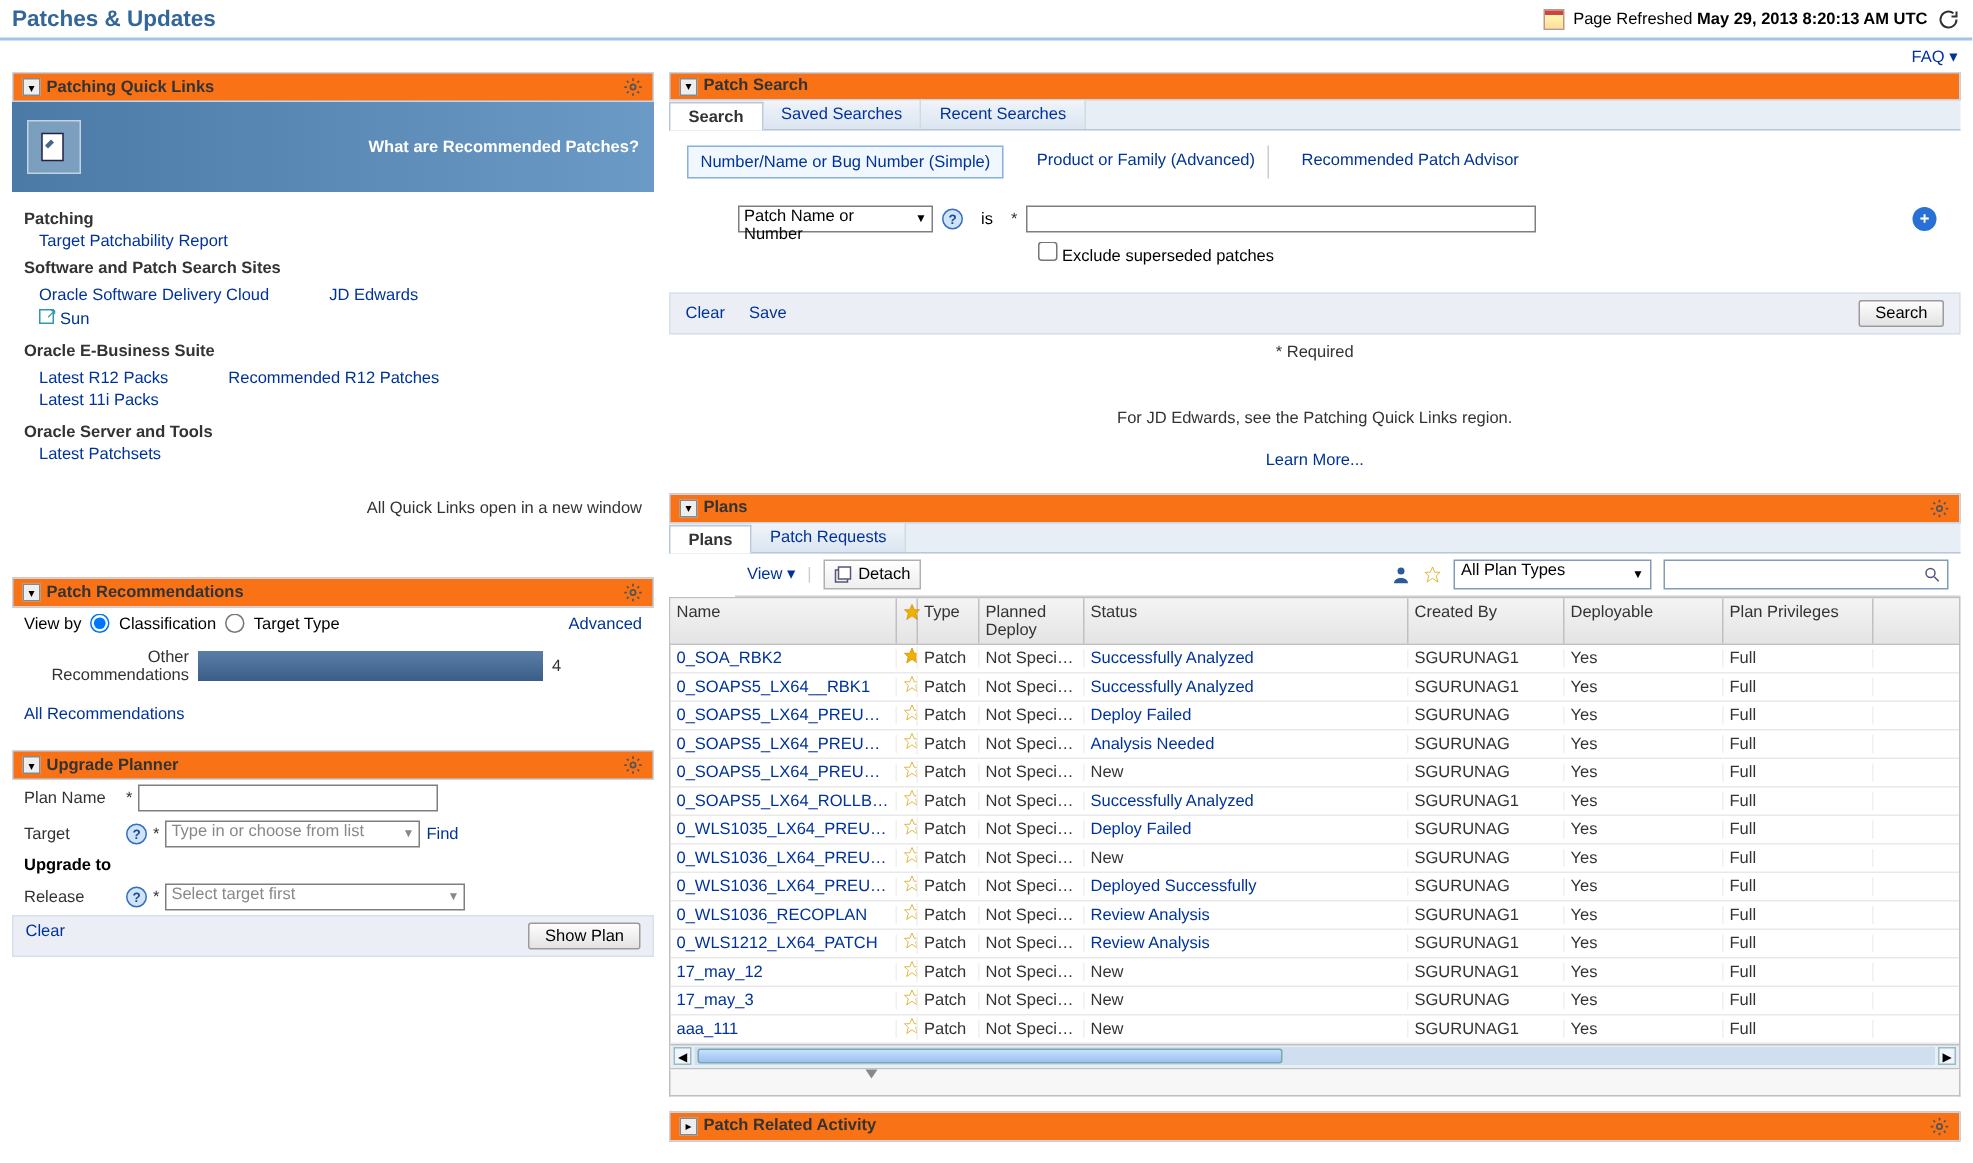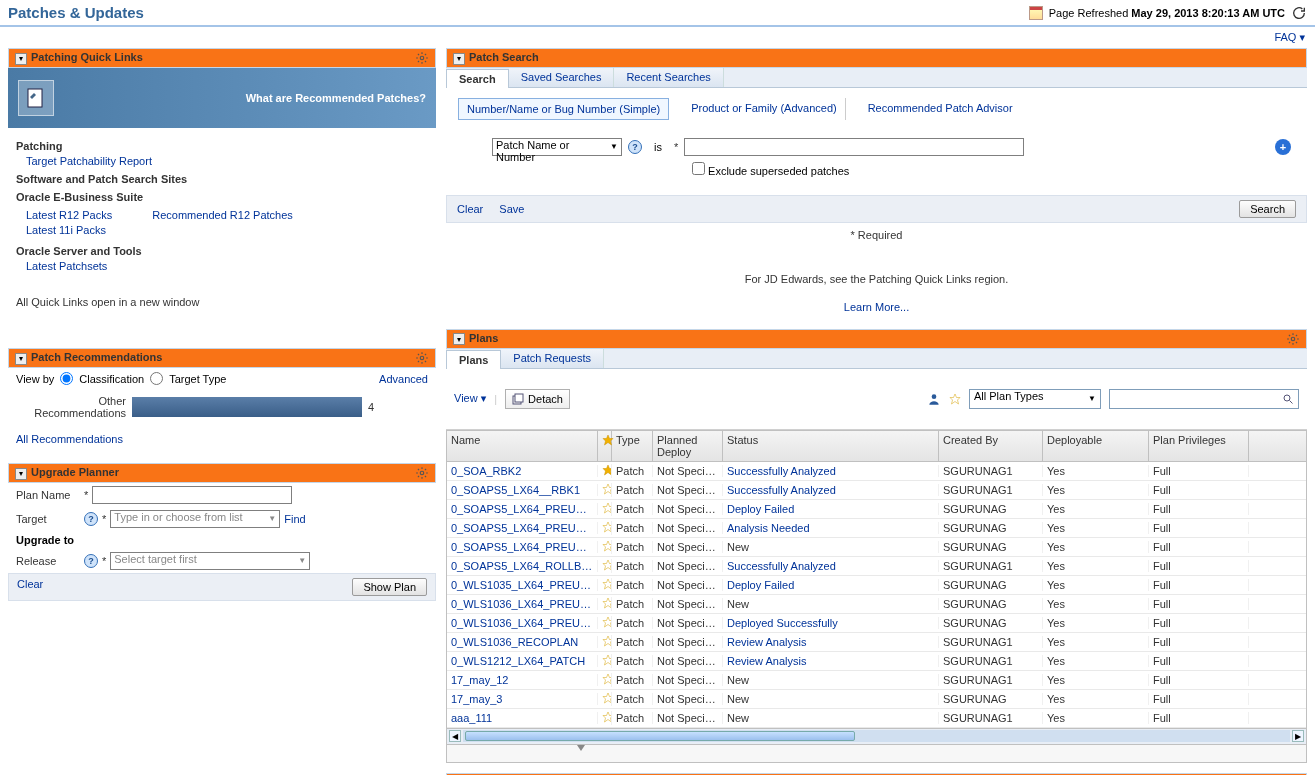--- a/index.html
+++ b/index.html
@@ -23,21 +23,21 @@
 
 .promo-banner { background: linear-gradient(to right, #4a7aa5, #6a9ac5); height: 60px; display:flex; align-items:center; justify-content:space-between; padding: 0 10px; }
 .promo-banner .docicon { width: 36px; height: 36px; background: #fff4; border:1px solid #fff8; display:flex; align-items:center; justify-content:center; }
 .promo-text { color: #fff; font-weight: bold; }
 
 .section-title { font-weight: bold; margin: 6px 0 3px 0; color: #333; }
 .link-list { margin-left: 10px; }
 .link-list a { display: block; margin: 3px 0; }
 .link-cols { display: flex; gap: 40px; }
 
-.hint-text { color: #333; margin: 24px 0; }
+.hint-text { color: #333; margin: 24px 0; text-align: right; }
 
 .view-by { padding: 4px 8px; display:flex; align-items:center; gap: 6px; }
 .view-by .spacer { flex: 1; }
 .bar-chart { display:flex; align-items:center; gap: 6px; padding: 6px 8px 10px; }
 .bar-label { text-align:right; width: 110px; color: #333; }
 .bar { height: 20px; background: linear-gradient(#5a7ea8,#3a5e88); width: 230px; }
 .bar-val { color: #333; }
 .all-rec { padding: 4px 8px 8px; }
 
 .form-row { display: flex; align-items: center; gap: 4px; padding: 3px 8px; }
@@ -64,21 +64,21 @@
 .search-form-row { display:flex; align-items:center; gap:6px; margin: 6px 0; }
 .search-form-row .is-label { padding: 0 6px; }
 .search-form-row .req-star { color:#333; }
 .exclude-row { padding-left: 230px; margin: 4px 0 8px; }
 .search-actions { background:#ebeff5; border:1px solid #d8e0eb; padding: 4px 10px; display:flex; align-items:center; gap: 16px; }
 .search-actions .spacer { flex:1; }
 .search-footer { display:flex; padding: 6px 10px; gap: 16px; align-items:center; color:#333;flex-direction:column; }
 .search-footer .spacer { flex:1; }
 
 
-.plans-toolbar { display:flex; align-items:center; gap: 8px; padding: 20px 8px; border-bottom:1px solid #d0d0d0; }
+.plans-toolbar { display:flex; align-items:center; gap: 8px; padding: 4px 8px; border-bottom:1px solid #d0d0d0;margin-left:44px; }
 .plans-toolbar .spacer { flex:1; }
 .toolbar-btn { display:inline-flex; align-items:center; gap:4px; border:1px solid #b0b0b0; background:linear-gradient(#fff,#eee); padding:1px 6px; cursor:pointer; height: 20px; }
 .toolbar-select { border:1px solid #7f9db9; height:20px; padding: 0 18px 0 4px; background:#fff; position:relative; width: 132px; display:inline-block; }
 .toolbar-select::after { content:"▼"; font-size:8px; position:absolute; right:4px; top:4px; }
 .search-small { border:1px solid #7f9db9; height:20px; width: 190px; display:inline-flex; align-items:center; justify-content:flex-end; padding-right:4px; }
 
 
 .grid-wrap { position: relative; border:1px solid #c0c0c0; }
 .grid-header { display:flex; background:linear-gradient(#f4f4f4,#e4e4e4); border-bottom:1px solid #c0c0c0; }
 .gh { border-right:1px solid #c0c0c0; padding:3px 4px; color:#333; }
@@ -156,20 +156,29 @@
         </div>
         <a class="promo-text">What are Recommended Patches?</a>
       </div>
       <div class="panel-body">
         <div class="section-title">Patching</div>
         <div class="link-list">
             <a>Target Patchability Report</a>
           </div>
 
         <div class="section-title">Software and Patch Search Sites</div>
+        <div class="link-list link-cols">
+          <div>
+            <a>Oracle Software Delivery Cloud</a>
+            <a><span class="ext-icon"></span><span>Sun</span></a>
+          </div>
+          <div>
+              <a>JD Edwards</a>
+            </div>
+        </div>
 
         <div class="section-title">Oracle E-Business Suite</div>
         <div class="link-list link-cols">
           <div>
             <a>Latest R12 Packs</a>
             <a>Latest 11i Packs</a>
           </div>
           <div>
               <a>Recommended R12 Patches</a>
             </div>

